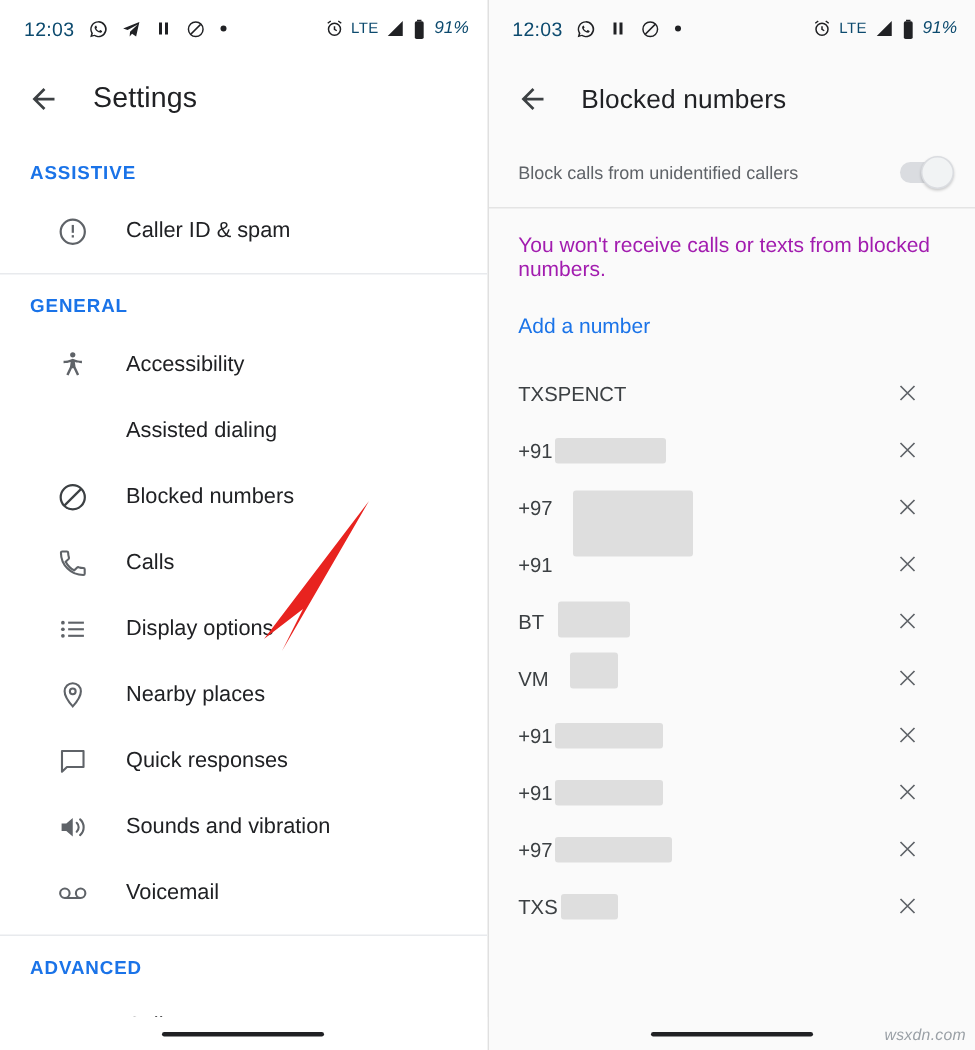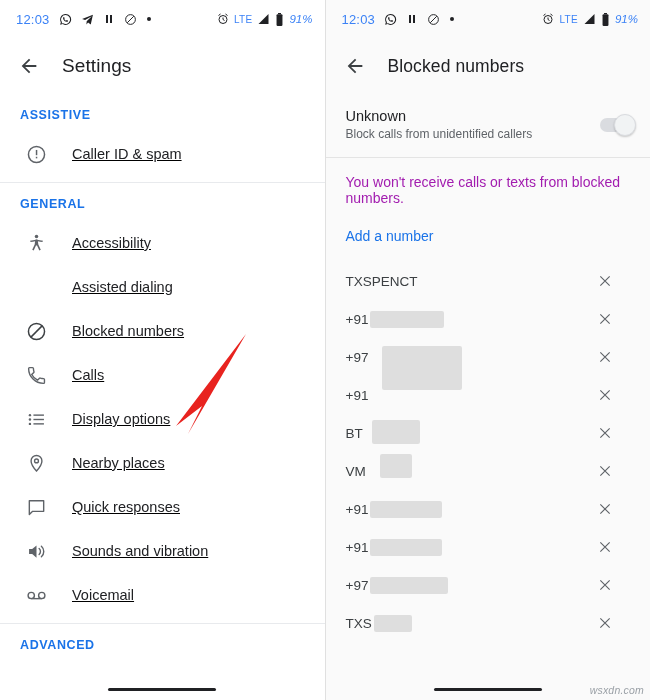--- a/index.html
+++ b/index.html
@@ -33,21 +33,21 @@
     background: #fafafa;
   }
 
   
   .statusbar {
     height: 38px;
     display: flex;
     align-items: center;
     padding: 0 12px 0 16px;
     font-size: 12.5px;
-    color: #3b82f6;
+    color: #0c4a6e;
     box-sizing: border-box;
   }
   .statusbar .clock {
     font-size: 13px;
     font-weight: 500;
     letter-spacing: 0.2px;
   }
   .status-left {
     display: flex;
     align-items: center;
@@ -103,23 +103,22 @@
     font-size: 12.5px;
     font-weight: bold;
     color: #1a73e8;
     letter-spacing: 0.6px;
     padding: 14px 0 10px 20px;
   }
   .list-row {
     display: flex;
     align-items: center;
     height: 44px;
-    padding: 0 16px 0 24px;
+    padding: 0 16px 0 36px;
     cursor: pointer;
-    text-decoration: underline;
   }
   .list-row .ricon {
     width: 24px;
     height: 24px;
     display: inline-flex;
     align-items: center;
     justify-content: center;
     margin-right: 24px;
     color: #5f6368;
     flex: 0 0 24px;
@@ -515,21 +514,20 @@
       <span class="back">
         <svg width="22" height="22" viewBox="0 0 24 24">
             <path d="M20 11H7.8l5.6-5.6L12 4l-8 8 8 8 1.4-1.4L7.8 13H20z" fill="#3c4043"></path>
           </svg>
       </span>
       <span class="title">Blocked numbers</span>
     </div>
 
     <div class="unknown-row">
       <div class="unknown-text">
-        <div class="unknown-title">Unknown</div>
         <div class="unknown-sub">Block calls from unidentified callers</div>
       </div>
       <div class="toggle">
         <div class="knob"></div>
       </div>
     </div>
 
     <div class="hr"></div>
 
     <div class="notice">You won't receive calls or texts from blocked numbers.</div>

